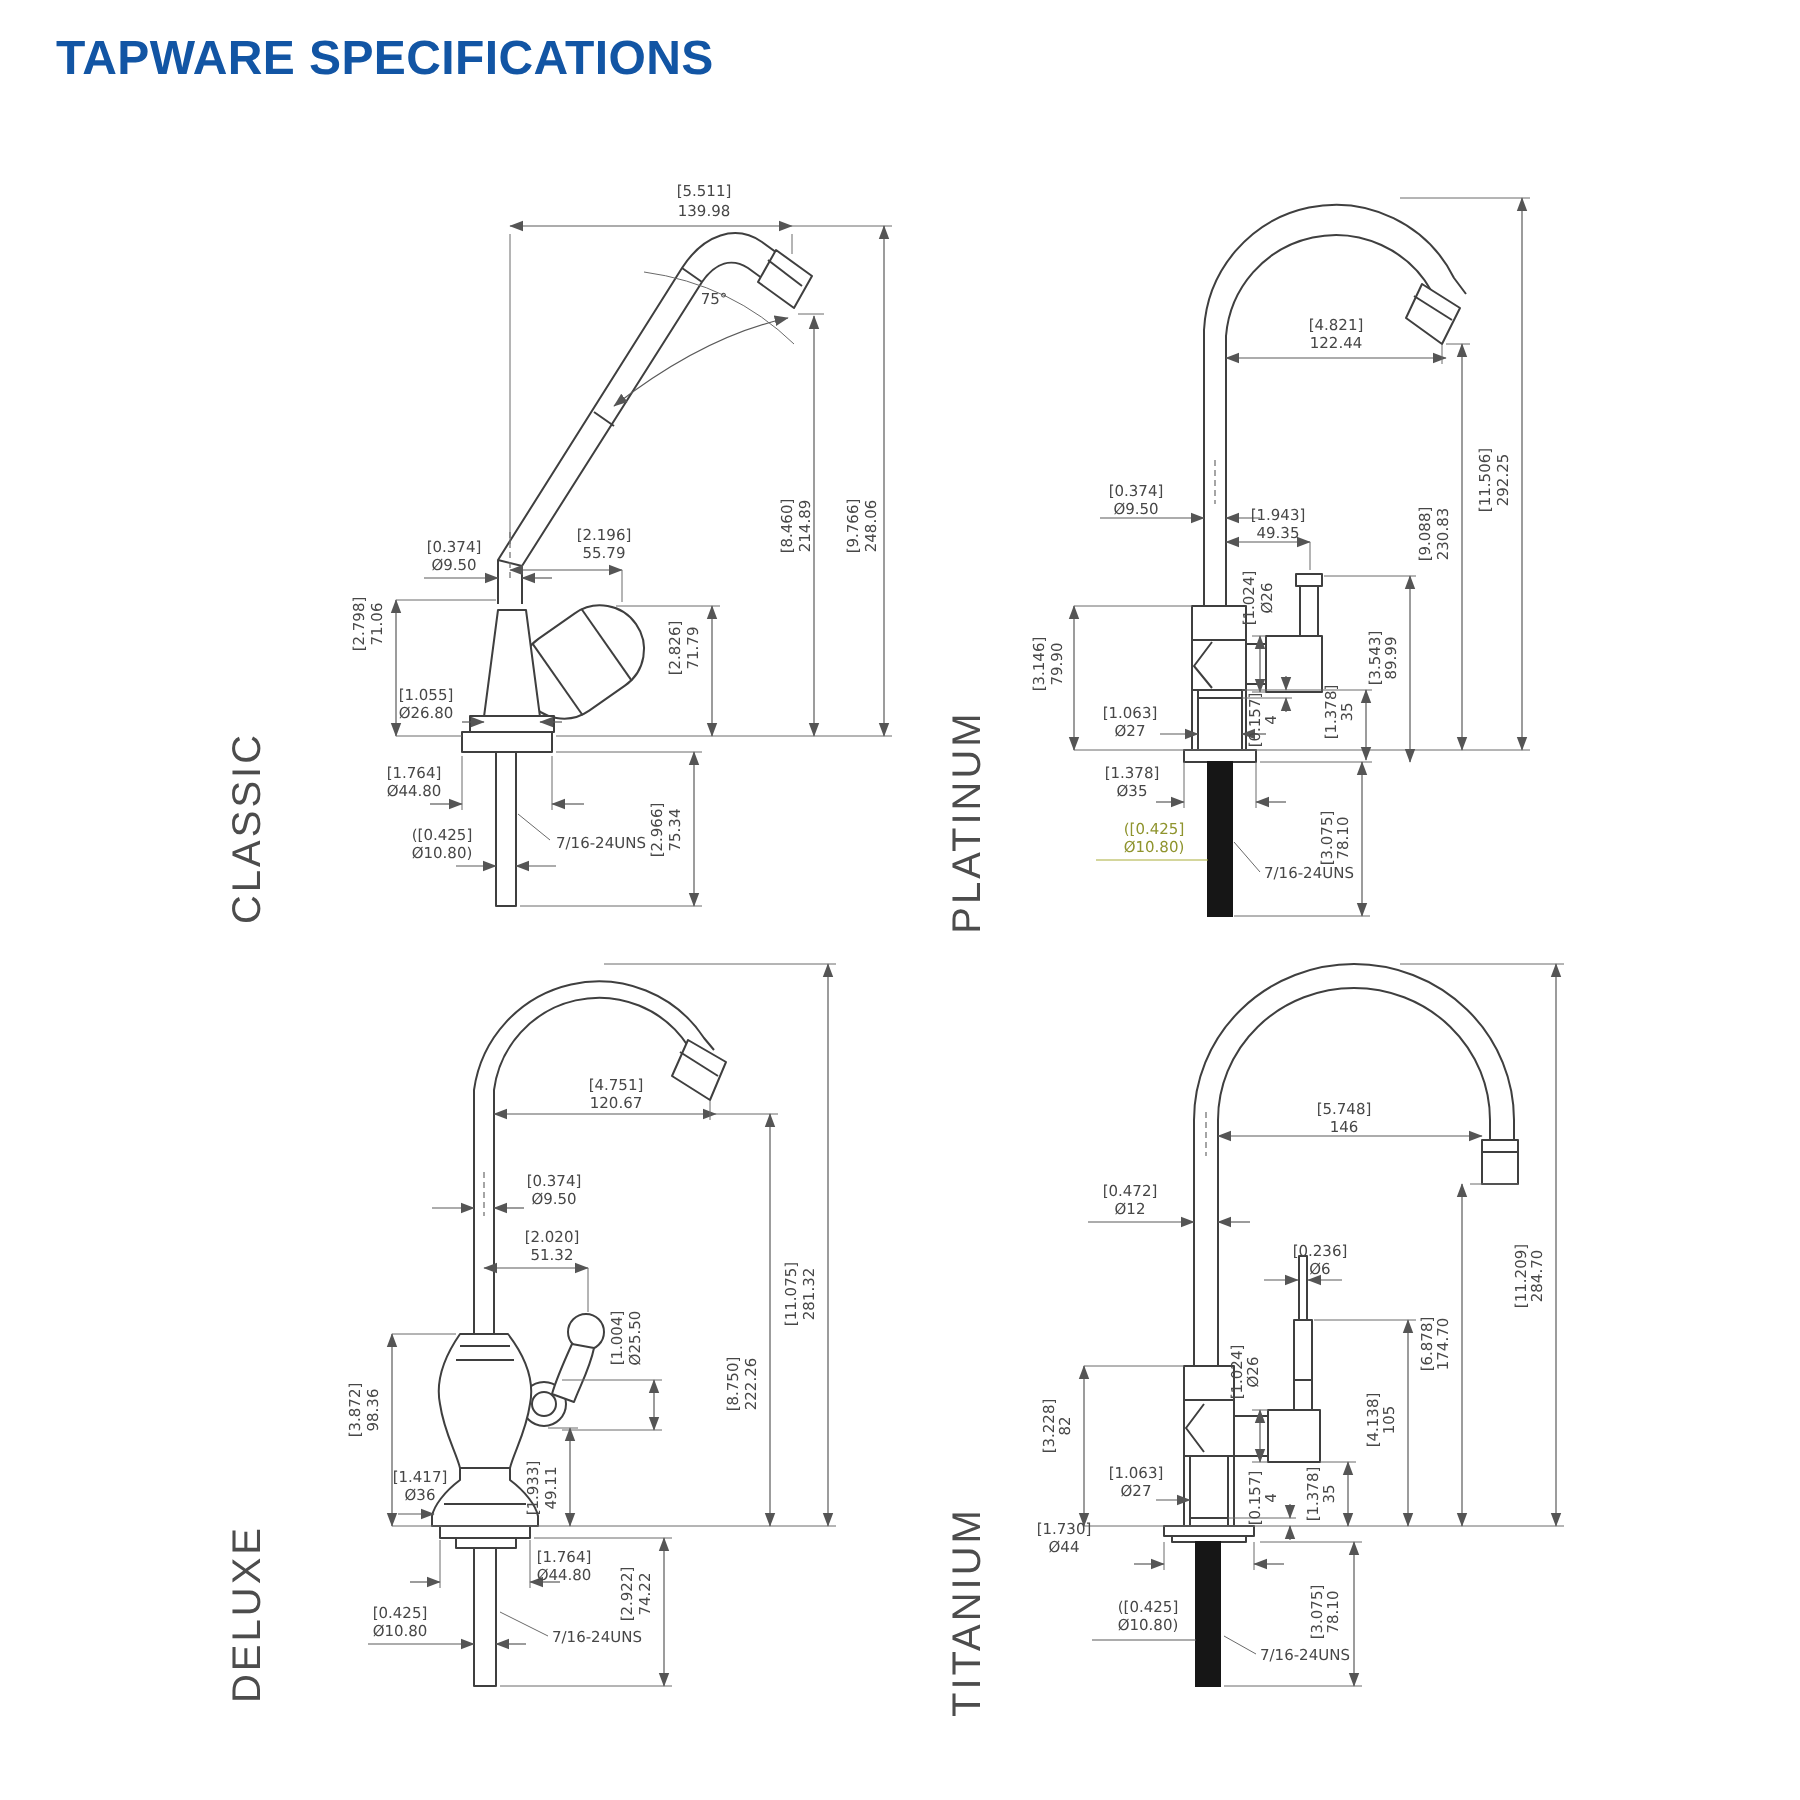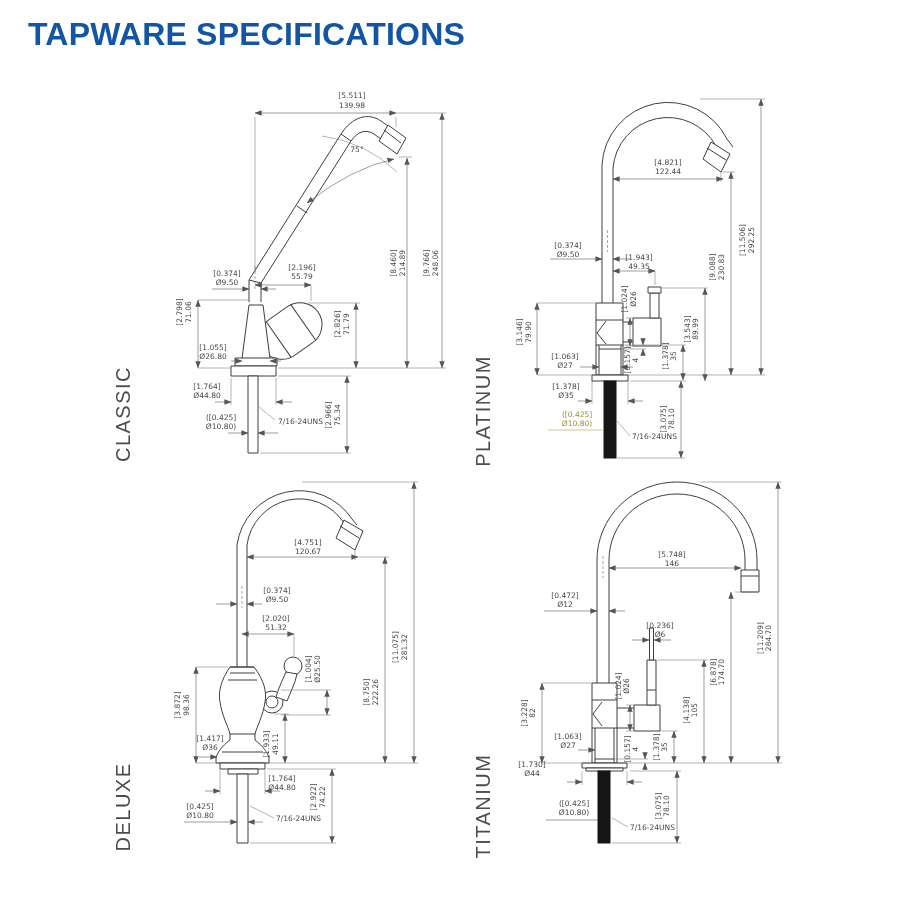--- a/index.html
+++ b/index.html
@@ -1,17 +1,17 @@
 <!DOCTYPE html>
 <html><head>
 <meta charset="utf-8">
 <style>
   html,body { margin:0; padding:0; background:#ffffff; }
   body { width:900px; height:900px; position:relative; font-family:"Liberation Sans",sans-serif; overflow:hidden; }
-  .page-title { position:absolute; left:28px; top:16px; font-size:32px; font-weight:bold; letter-spacing:0.2px; color:#1255a4; font-family:"Liberation Sans",sans-serif; }
+  .page-title { position:absolute; left:28px; top:16px; font-size:24px; font-weight:bold; letter-spacing:0.2px; color:#1255a4; font-family:"Liberation Sans",sans-serif; }
   svg { position:absolute; left:0; top:0; }
   .part  { fill:#ffffff; stroke:#3f3f3f; stroke-width:1; stroke-linejoin:round; }
   .pline { fill:none; stroke:#3f3f3f; stroke-width:1; stroke-linejoin:round; }
   .blk   { fill:#161616; stroke:#161616; }
   .dl { stroke:#5a5a5a; stroke-width:0.6; fill:none; }
   .xl { stroke:#6a6a6a; stroke-width:0.5; fill:none; }
   .cl { stroke:#6a6a6a; stroke-width:0.6; fill:none; stroke-dasharray:3 2; }
   .olv { stroke:#a9ad3b; }
   text.dim { font-family:"DejaVu Sans",sans-serif; font-size:7.5px; fill:#474747; text-anchor:middle; }
   text.ts  { text-anchor:start; }

